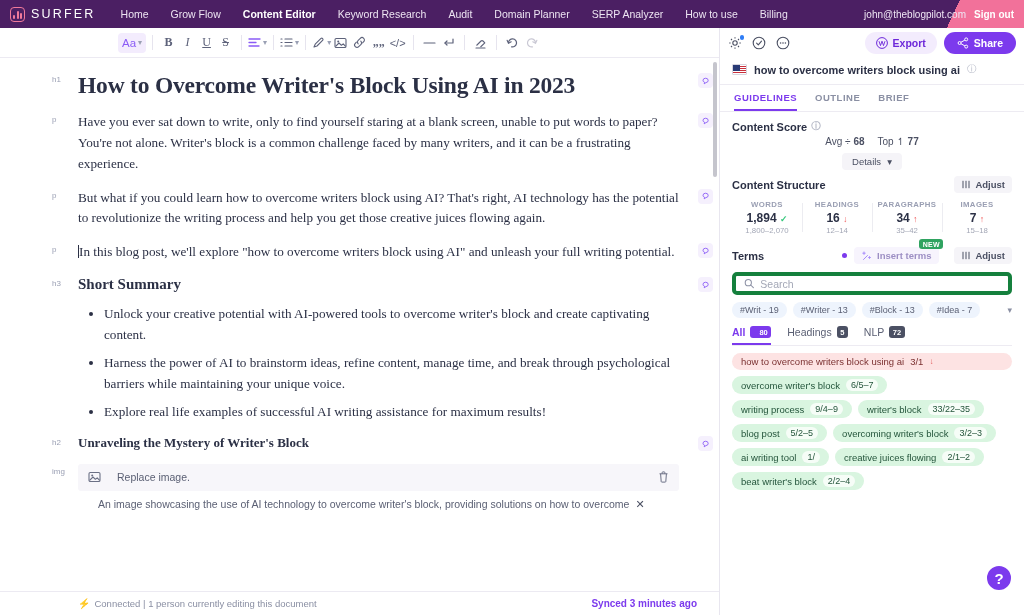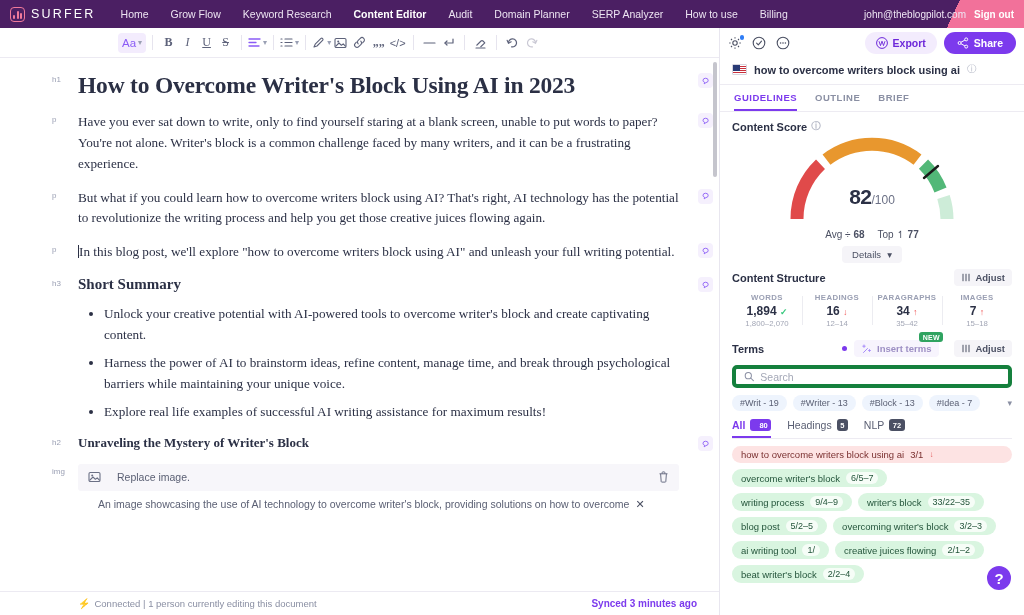--- a/index.html
+++ b/index.html
@@ -266,22 +266,22 @@
       <div class="brand-mark">
           <i></i>
           <i></i>
           <i></i>
         </div>
       <div class="brand-name">SURFER</div>
     </div>
     <div class="navlinks">
       <div class="navlink">Home</div>
       <div class="navlink">Grow Flow</div>
+      <div class="navlink active">Content Editor</div>
       <div class="navlink">Keyword Research</div>
-      <div class="navlink active">Content Editor</div>
       <div class="navlink">Audit</div>
       <div class="navlink">Domain Planner</div>
       <div class="navlink">SERP Analyzer</div>
       <div class="navlink">How to use</div>
       <div class="navlink">Billing</div>
     </div>
     <div class="nav-right">
       <div class="nav-email">john@theblogpilot.com</div>
       <div class="nav-signout">Sign out</div>
     </div>
@@ -570,34 +570,20 @@
 
       <div class="panel-rel">
 
         <div class="sec">
           <div class="sec-head">
             <span>Content Score</span>
             <span class="info" style="margin-left:4px">ⓘ</span>
           </div>
 
           <div class="gauge-wrap">
-            <div class="gauge">
-              <svg width="178" height="93" viewBox="0 0 178 93">
-                <g fill="none" stroke-width="13" stroke-linecap="butt">
-                  <path d="M 14 84 A 75 75 0 0 1 37.5 29.2" stroke="#e04a4a"></path>
-                  <path d="M 43.5 24.6 A 75 75 0 0 1 134.5 24.6" stroke="#e8972e"></path>
-                  <path d="M 140.5 29.2 A 75 75 0 0 1 157.5 55" stroke="#52b878"></path>
-                  <path d="M 160.5 62 A 75 75 0 0 1 164 84" stroke="#cdecd8"></path>
-                </g>
-                <line x1="141" y1="43" x2="155" y2="31" stroke="#1a1a1a" stroke-width="2.4" stroke-linecap="round"></line>
-              </svg>
-              <div class="gscore">
-                <b>82</b><span>/100</span>
-              </div>
-            </div>
             <div class="gmeta">
               <span><span>Avg</span> ÷ <em>68</em></span>
               <span><span>Top</span> ↿ <em>77</em></span>
             </div>
             <div class="details">
               <span>Details</span>
               <span>▾</span>
             </div>
           </div>
         </div>

